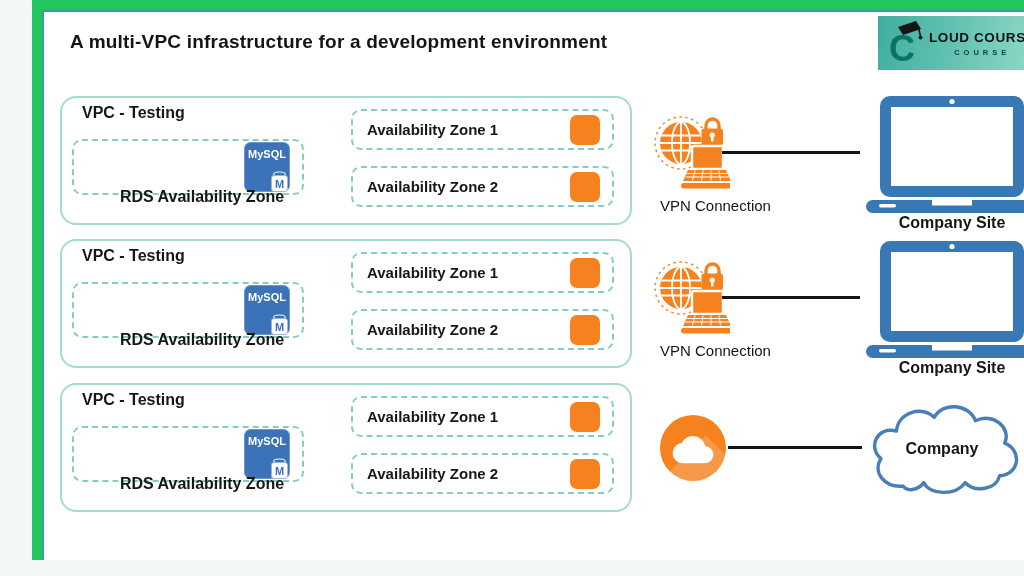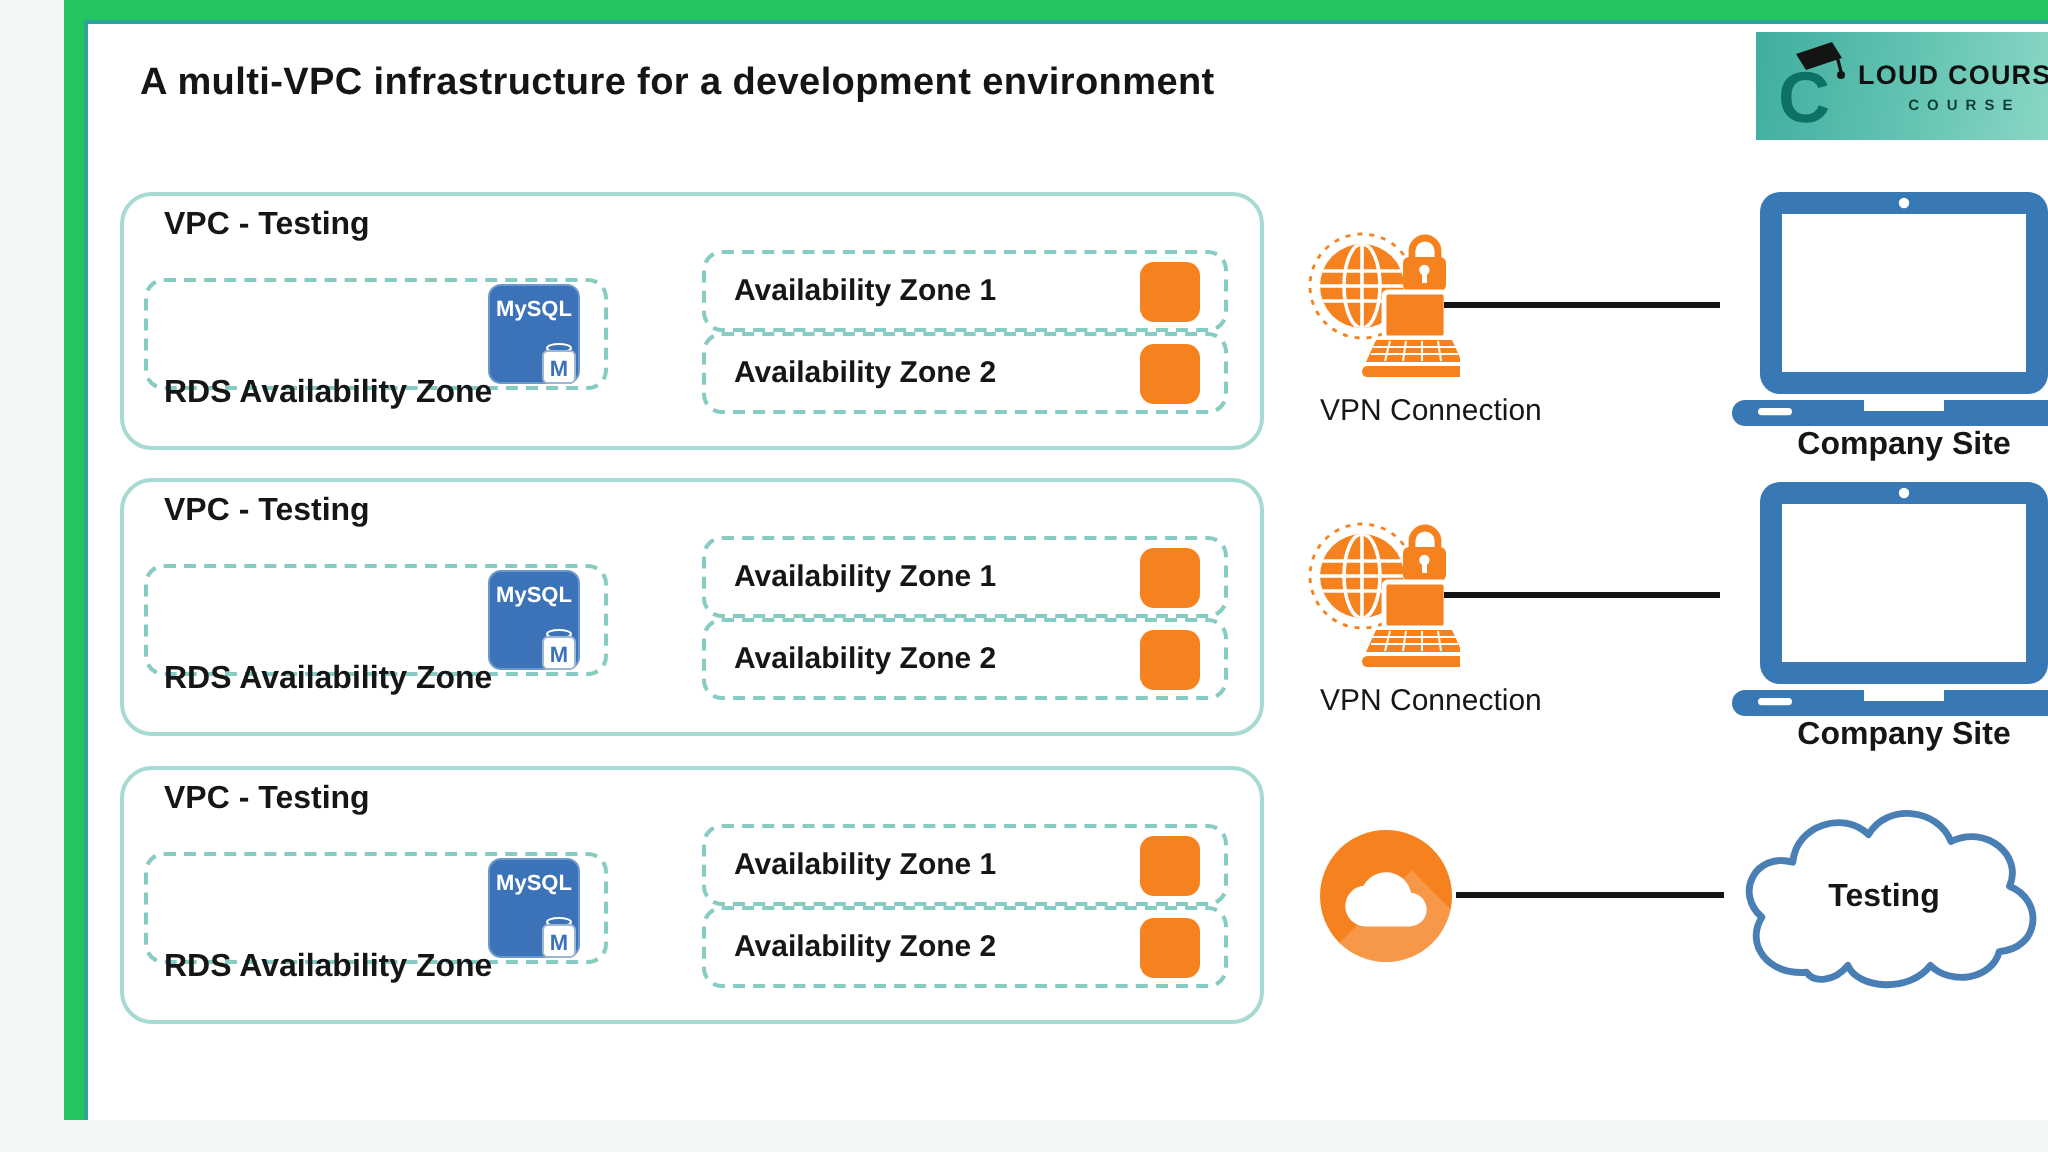--- a/index.html
+++ b/index.html
@@ -18,27 +18,27 @@
   .logo-sub{font-size:7.5px;font-weight:bold;color:#0B3E37;letter-spacing:4px;margin-top:3px;}
   
   .vpc-block{position:absolute;left:28px;width:572px;height:129px;background:#fff;
              border:2px solid #A6DAD3;border-radius:16px;box-sizing:border-box;}
   .vpc-b1{top:96px}.vpc-b2{top:239px}.vpc-b3{top:383px}
   .vpc-title{position:absolute;left:20px;top:6px;width:240px;text-align:left;
              font-size:16px;font-weight:bold;color:#161616;}
   .db-box{position:absolute;left:10px;top:41px;width:232px;height:56px;
           border:2px dashed #86CCC3;border-radius:10px;box-sizing:border-box;}
   .mysql-icon{position:absolute;right:12px;top:1px;}
-  .rds-label{position:absolute;left:20px;top:90px;width:240px;text-align:left;
+  .rds-label{position:absolute;left:20px;top:90px;width:240px;text-align:center;
              font-size:16px;font-weight:bold;color:#161616;}
   .az-box{position:absolute;left:289px;width:263px;height:41px;background:#fff;
           border:2px dashed #86CCC3;border-radius:10px;box-sizing:border-box;
           display:flex;align-items:center;justify-content:space-between;
           padding:0 12px 0 14px;}
-  .az1{top:27px}.az2{top:68px}
+  .az1{top:11px}.az2{top:68px}
   .az-label{font-size:15px;font-weight:bold;color:#161616;}
   .az-square{width:30px;height:30px;background:#F5821F;border-radius:7px;}
   
   .hline{position:absolute;height:3px;background:#141414;}
   .line1{left:690px;top:151px;width:138px;}
   .line2{left:690px;top:296px;width:138px;}
   .line3{left:696px;top:446px;width:134px;}
   .vpn-icon{position:absolute;left:622px;width:76px;height:82px;}
   .vpn1{top:113px}.vpn2{top:258px}
   .conn-label{position:absolute;left:628px;width:112px;font-size:15px;
@@ -239,14 +239,14 @@
     <g transform="translate(13.8,15.6) scale(1.85)">
       <path d="M19.35 10.04A7.49 7.49 0 0 0 12 4C9.11 4 6.6 5.64 5.35 8.04A5.994 5.994 0 0 0 0 14c0 3.31 2.69 6 6 6h13c2.76 0 5-2.24 5-5 0-2.64-2.05-4.78-4.65-4.96z" fill="#ffffff"></path>
     </g>
   </svg>
   <div class="hline line3"></div>
   <svg class="cloud" viewBox="0 0 200 128">
     <path d="M48 106 C 26 108, 12 90, 22 74 C 6 60, 18 36, 40 42 C 42 20, 70 12, 84 26
              C 94 8, 124 10, 132 30 C 152 20, 174 38, 166 56 C 186 64, 184 92, 160 94
              C 156 110, 132 114, 120 102 C 108 118, 78 116, 72 102 C 64 112, 52 112, 48 106 Z" fill="#ffffff" stroke="#4A7FB5" stroke-width="4" stroke-linejoin="round"></path>
   </svg>
-  <div class="cloud-label">Testing</div>
+  <div class="cloud-label">Company</div>
 </div>
 
 </body></html>

